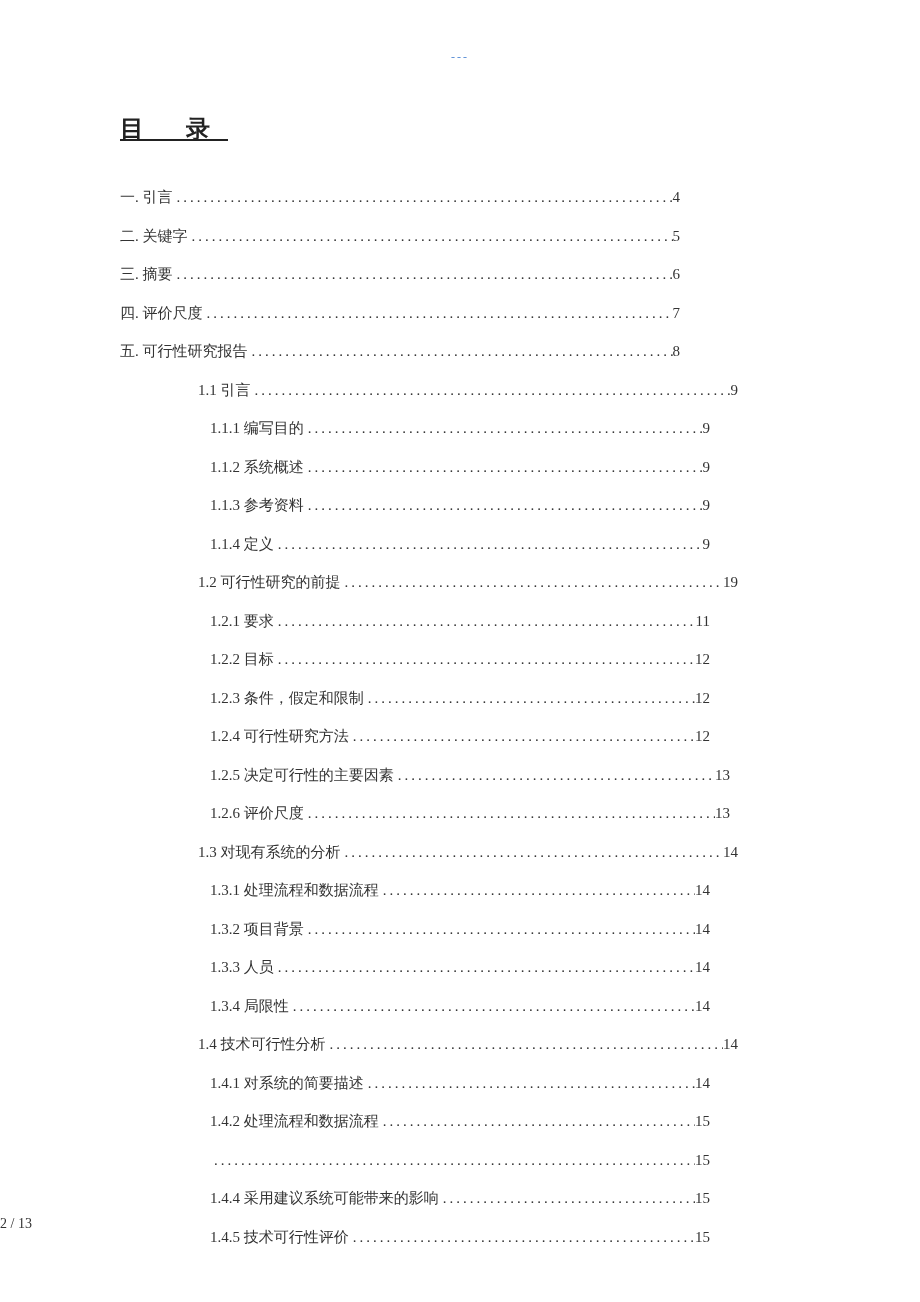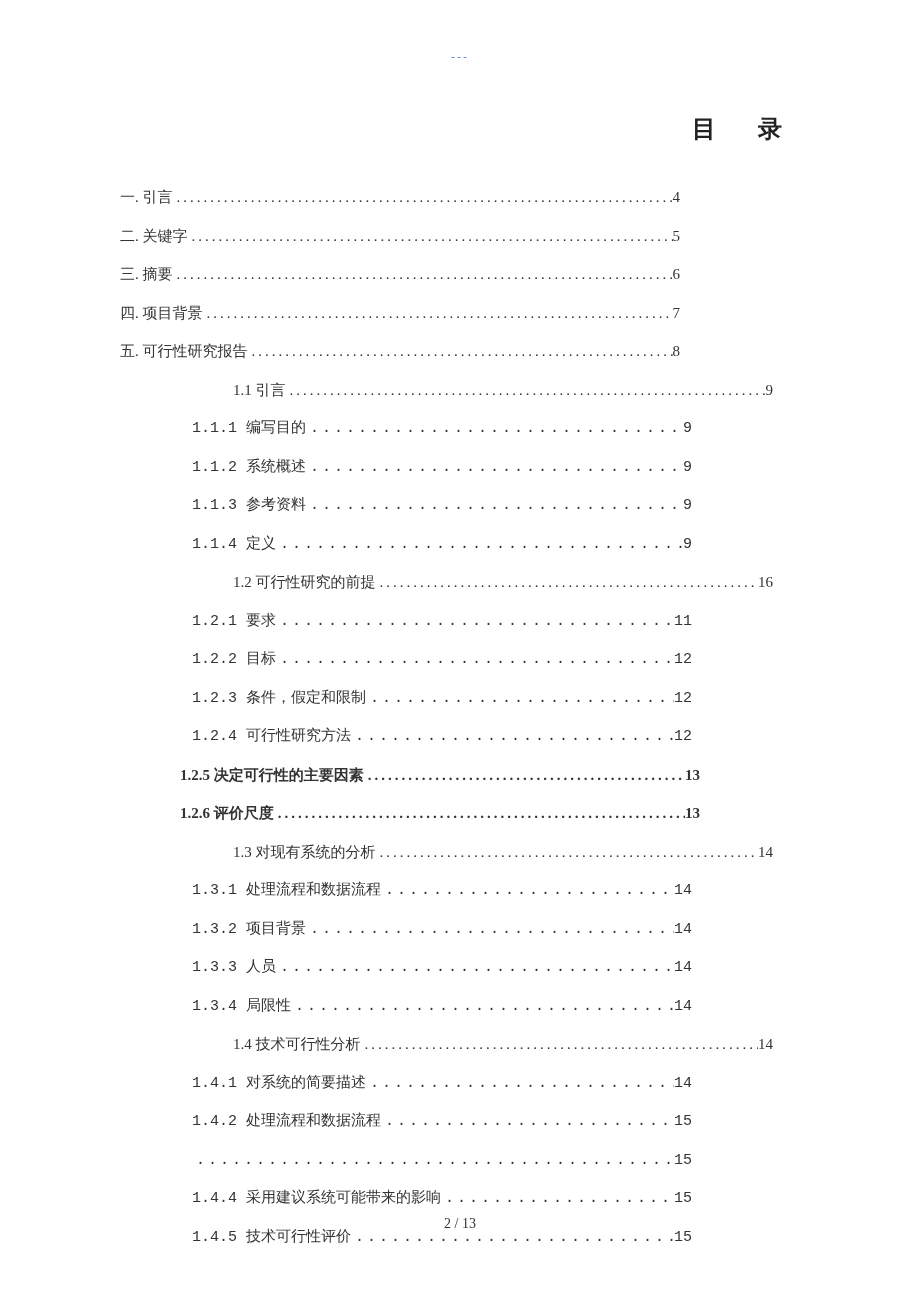--- a/index.html
+++ b/index.html
@@ -16,26 +16,27 @@
       padding: 50px 120px 80px 120px;
     }
     .top-marker {
       text-align: center;
       color: #5b8fd6;
       font-size: 12px;
       letter-spacing: 2px;
       margin-bottom: 48px;
     }
     .title {
-      text-align: right;
+      text-align: left;
       font-size: 24px;
       font-weight: bold;
       letter-spacing: 18px;
       margin-bottom: 40px;
       color: #222;
+      text-decoration: underline;
     }
     .toc {
       font-size: 15px;
       line-height: 1.7;
     }
     .toc-row {
       display: flex;
       align-items: flex-end;
       white-space: nowrap;
       margin-bottom: 13px;
@@ -47,29 +48,29 @@
       flex: 1 1 auto;
       overflow: hidden;
       letter-spacing: 3px;
       color: #333;
       padding: 0 4px;
     }
     .toc-row .pg {
       flex: 0 0 auto;
     }
     .lvl0 { margin-left: 0;   width: 560px; }
-    .lvl1 { margin-left: 113px; width: 540px; }
-    .lvl2 { margin-left: 72px; width: 500px; font-family: Liberation Mono, monospace; }
-    .lvl2b { margin-left: 60px; width: 520px; font-weight: bold; }
+    .lvl1 { margin-left: 78px; width: 540px; }
+    .lvl2 { margin-left: 90px; width: 500px; }
+    .lvl2b { margin-left: 90px; width: 520px; }
     .footer {
       position: absolute;
       bottom: 70px;
       left: 0;
       right: 0;
-      text-align: center;
+      text-align: left;
       font-size: 14px;
       color: #333;
     }
   </style>
 </head>
 <body>
 
 <div class="page">
   <div class="top-marker">---</div>
   <div class="title">目  录</div>
@@ -83,21 +84,21 @@
         <span class="label">二. 关键字</span>
         <span class="dots">........................................................................................................................</span>
         <span class="pg">5</span>
       </div>
       <div class="toc-row lvl0">
         <span class="label">三. 摘要</span>
         <span class="dots">........................................................................................................................</span>
         <span class="pg">6</span>
       </div>
       <div class="toc-row lvl0">
-        <span class="label">四.  项目背景</span>
+        <span class="label">四.  评价尺度</span>
         <span class="dots">........................................................................................................................</span>
         <span class="pg">7</span>
       </div>
       <div class="toc-row lvl0">
         <span class="label">五.  可行性研究报告</span>
         <span class="dots">........................................................................................................................</span>
         <span class="pg">8</span>
       </div>
       <div class="toc-row lvl1">
         <span class="label">1.1 引言</span>
@@ -120,21 +121,21 @@
         <span class="pg">9</span>
       </div>
       <div class="toc-row lvl2">
         <span class="label">1.1.4 定义</span>
         <span class="dots">........................................................................................................................</span>
         <span class="pg">9</span>
       </div>
       <div class="toc-row lvl1">
         <span class="label">1.2 可行性研究的前提</span>
         <span class="dots">........................................................................................................................</span>
-        <span class="pg">16</span>
+        <span class="pg">19</span>
       </div>
       <div class="toc-row lvl2">
         <span class="label">1.2.1 要求</span>
         <span class="dots">........................................................................................................................</span>
         <span class="pg">11</span>
       </div>
       <div class="toc-row lvl2">
         <span class="label">1.2.2 目标</span>
         <span class="dots">........................................................................................................................</span>
         <span class="pg">12</span>

